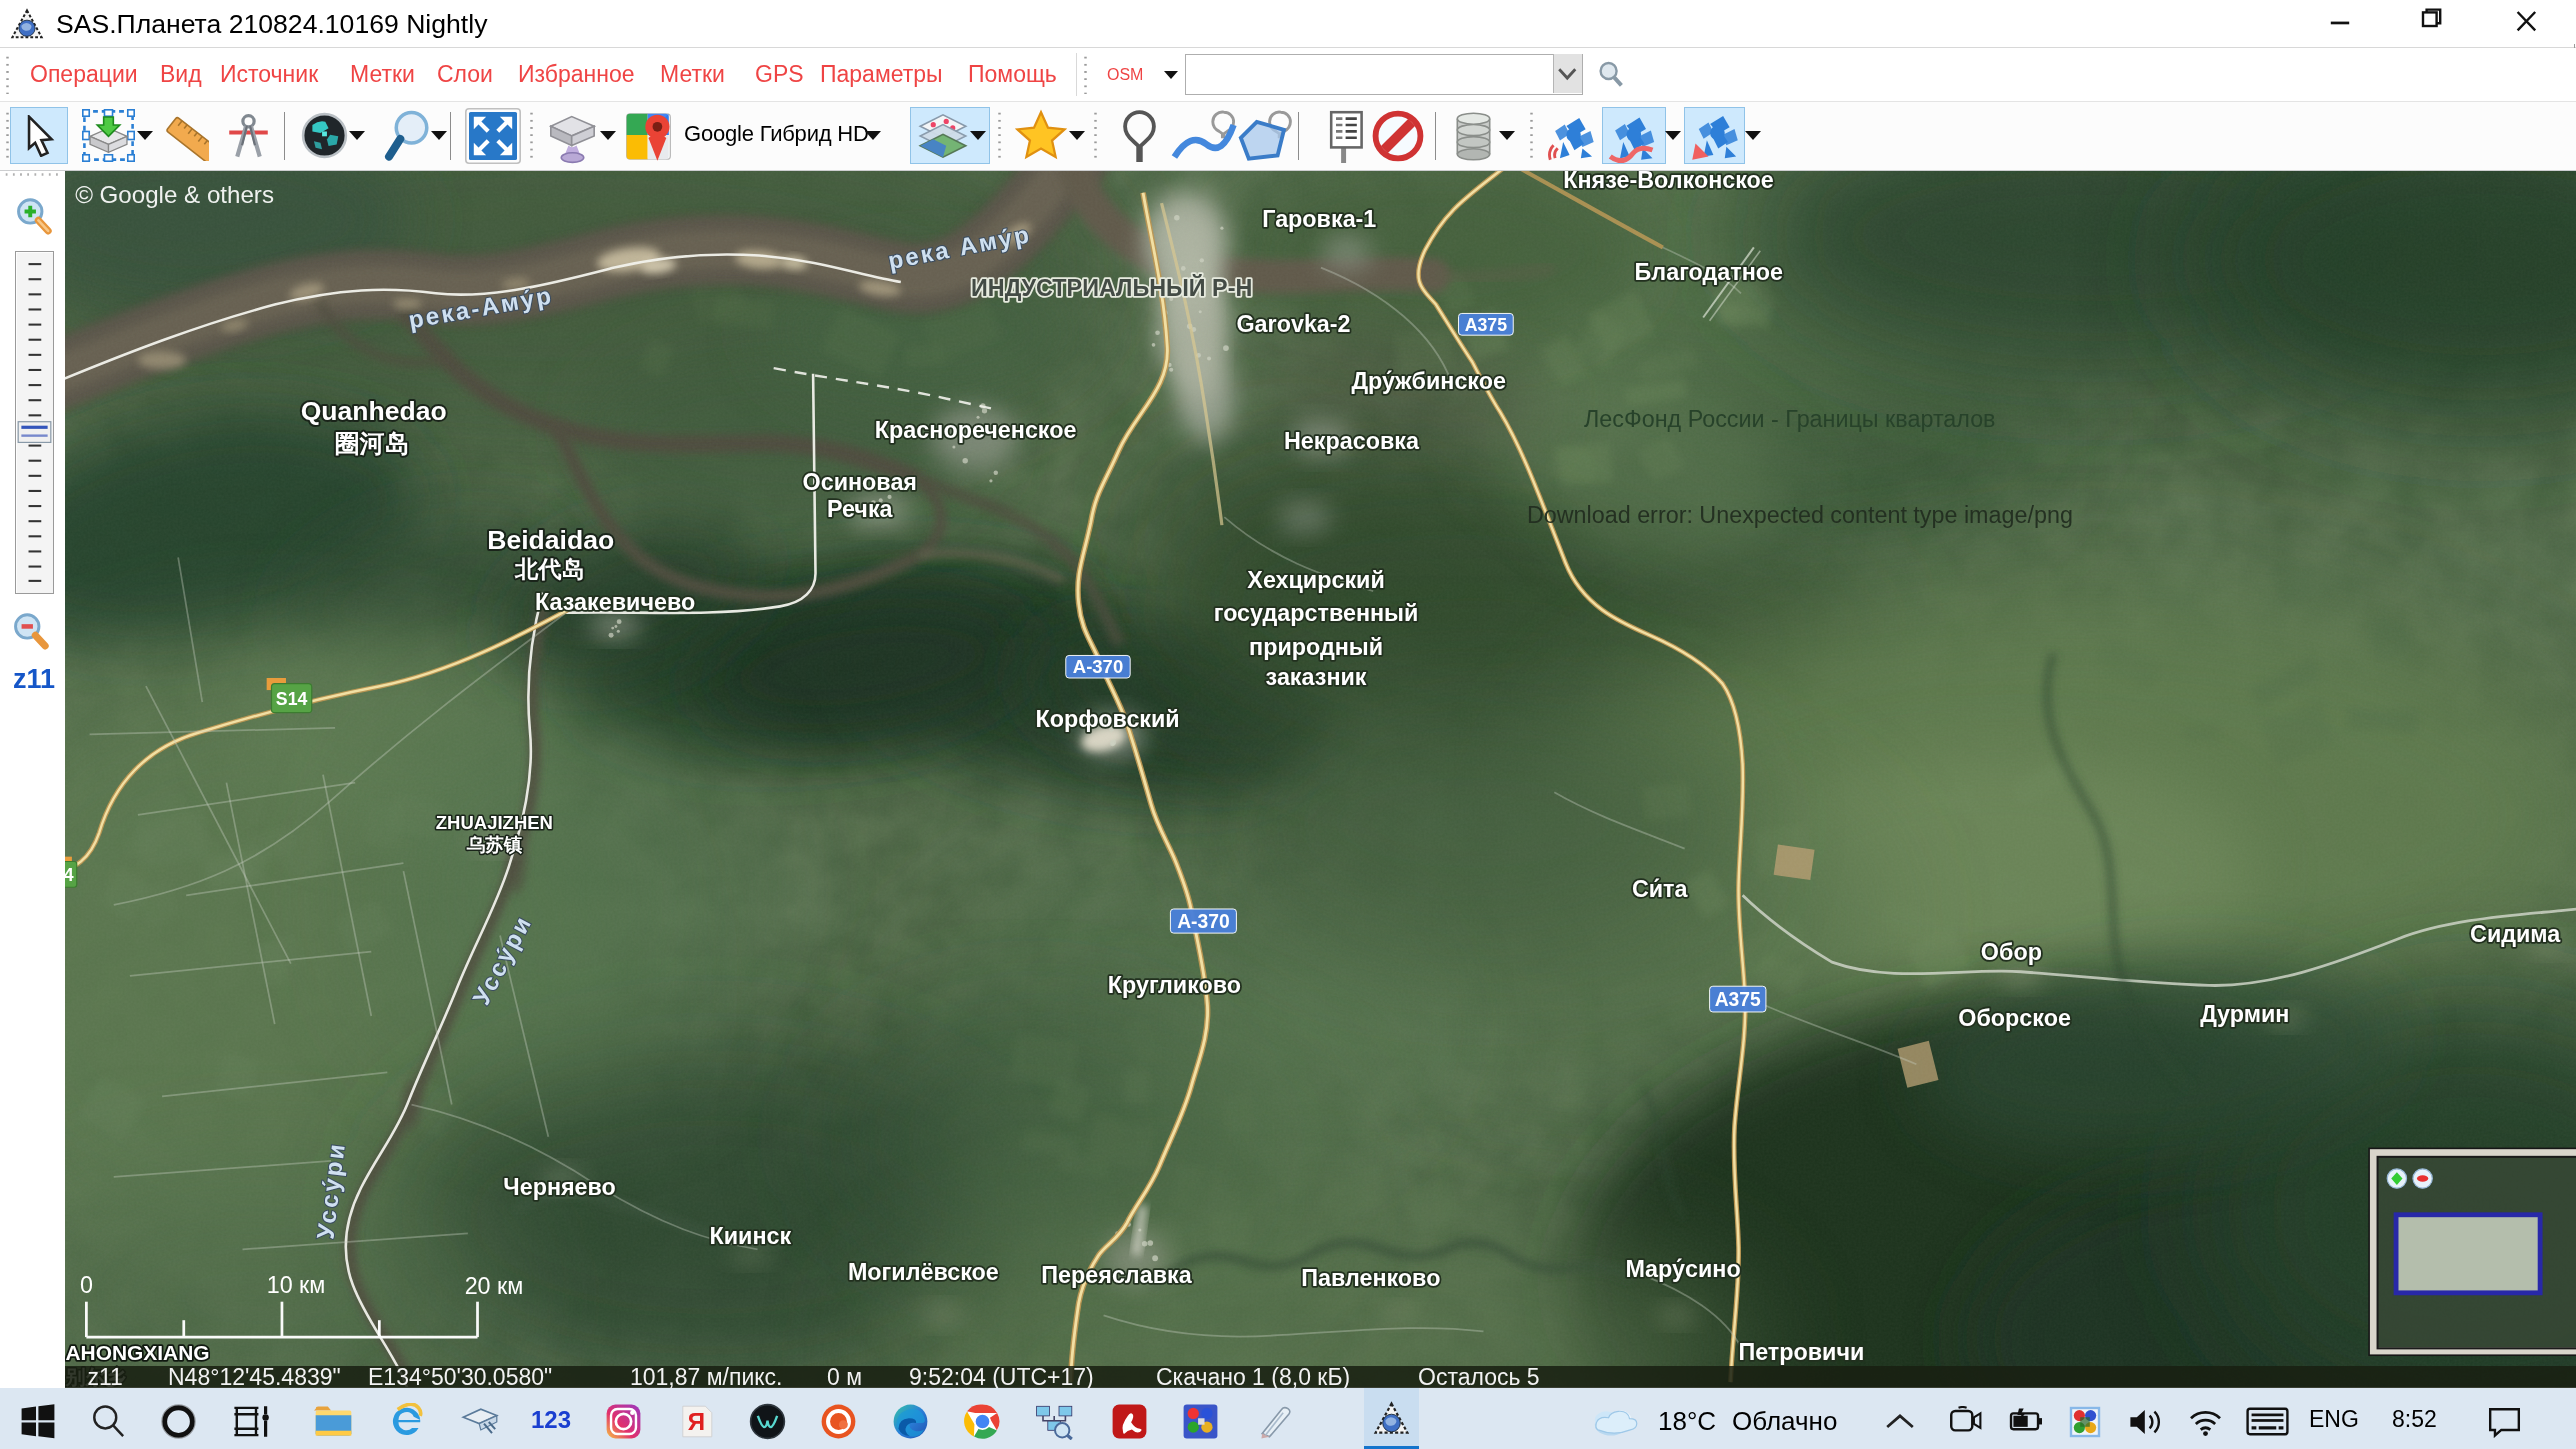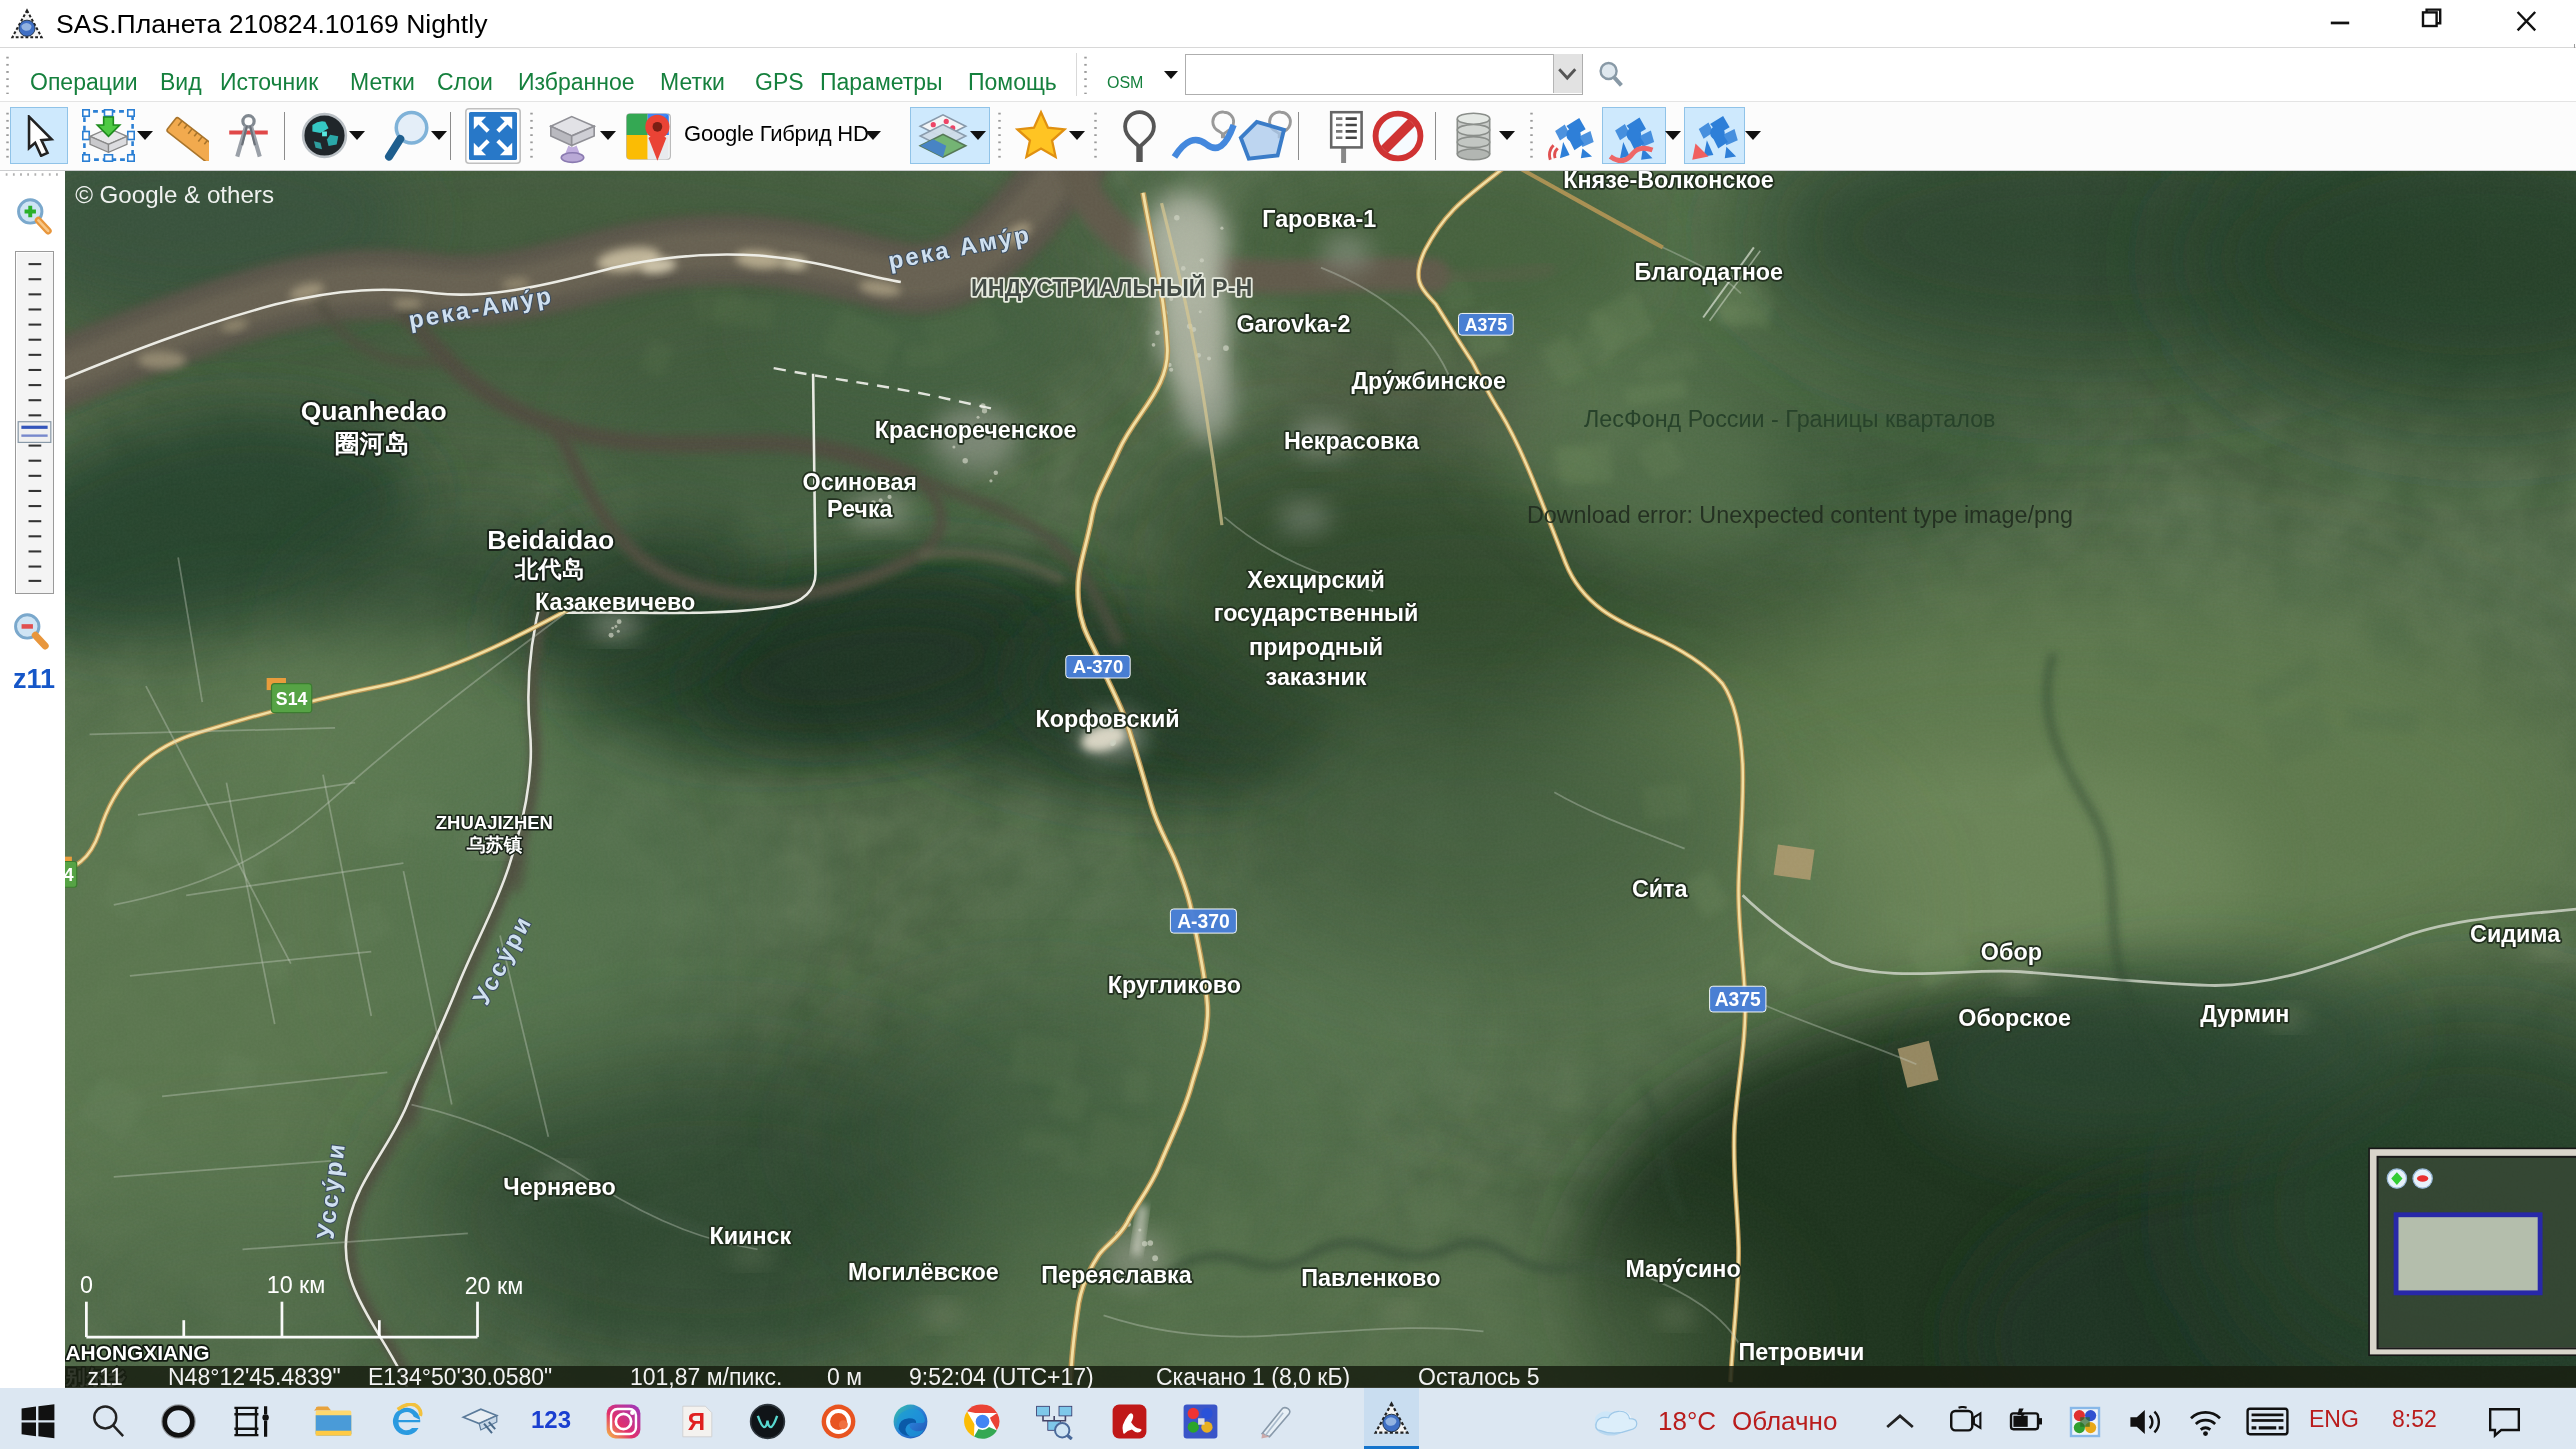--- a/index.html
+++ b/index.html
@@ -2,32 +2,32 @@
 <html style="font-size:13px"><head>
 <meta charset="utf-8">
 <style>
 *{margin:0;padding:0;box-sizing:border-box}
 html,body{width:2576px;height:1449px;overflow:hidden;background:#fff;font-family:"Liberation Sans",sans-serif}
 #win{position:relative;width:2576px;height:1195px;background:#fff}
 .abs{position:absolute}
 #titlebar{position:absolute;left:0;top:0;width:2576px;height:48px;background:#fff;border-bottom:0.8px solid #d8d8d8}
 #title-text{position:absolute;left:56px;top:8.9px;font-size:26.6px;color:#000}
 #menubar{position:absolute;left:0;top:48px;width:2576px;height:54px;background:#fff;border-bottom:0.8px solid #e4e4e4}
-.menu-item{position:absolute;top:8px;height:53px;line-height:53px;font-size:23px;color:#15803d}
+.menu-item{position:absolute;top:0;height:53px;line-height:53px;font-size:23px;color:#ef4444}
 #toolbar{position:absolute;left:0;top:102px;width:2576px;height:69px;background:#fcfcfc;border-bottom:0.8px solid #cdced0}
 .tbtn-sel{position:absolute;top:4.8px;height:57px;background:#cee9fd;border:0.8px solid #90c3e8}
 .tsep{position:absolute;top:9.7px;width:0.8px;height:48px;background:#8c8c8c}
 .tgrip{position:absolute;top:8px;width:3.2px;height:52px;background-image:radial-gradient(circle,#9a9a9a 1.1px,transparent 1.3px);background-size:3.2px 7.2px;background-repeat:repeat-y}
 .darr{position:absolute;width:0;height:0;border-left:8px solid transparent;border-right:8px solid transparent;border-top:9.7px solid #111}
 #sidebar{position:absolute;left:0;top:171px;width:65px;height:1216px;background:#fff}
 #map{position:absolute;left:65px;top:171px;width:2511px;height:1216px;overflow:hidden;background:#47603f}
 #statusbar{position:absolute;left:65px;top:1366px;width:2511px;height:22px;background:rgba(24,31,18,.86)}
 .st{position:absolute;top:-2.4px;font-size:23px;color:#f2f2f2;white-space:pre}
 #taskbar{position:absolute;left:0;top:1388px;width:2576px;height:61px;background:#dce7f2}
-.tray{position:absolute;font-size:23px;color:#b91c1c;top:17.7px}
+.tray{position:absolute;font-size:23px;color:#000000;top:17.7px}
 </style>
 </head>
 <body>
 <div id="win">
 <div id="titlebar">
   <svg class="abs" style="left:9.7px;top:8px" width="34" height="34" viewBox="0 0 42 42">
     <path d="M21 3 L39 36 L3 36 Z" fill="#f4f4f4" stroke="#222" stroke-width="2.5" stroke-dasharray="3.5 2.5"></path>
     <circle cx="21" cy="25" r="10" fill="#3f6fc4" stroke="#123" stroke-width="1"></circle>
     <path d="M14 22 q4 -5 9 -3 q5 2 3 6 q-2 4 -7 3 q-5 -1 -5 -6" fill="#a8c4e8" opacity="0.8"></path>
   </svg>

